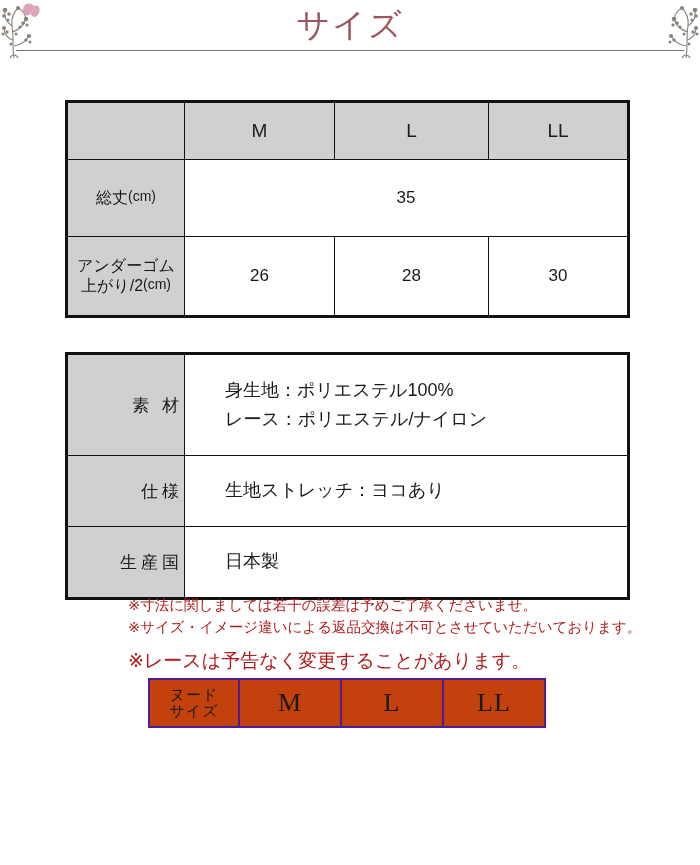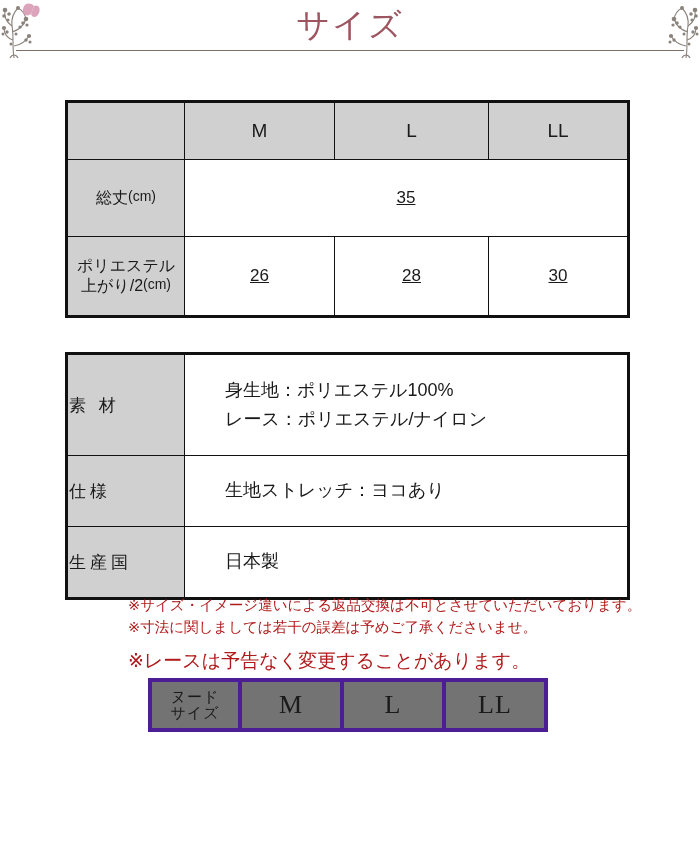--- a/index.html
+++ b/index.html
@@ -82,27 +82,27 @@
   .tbl-main .lbl {
     font-size: 16px;
     line-height: 1.25;
     padding: 0 4px;
   }
   .unit {
     font-size: 14px;
     vertical-align: 2px;
     letter-spacing: 0;
   }
-  .big-val { font-size: 19px; text-decoration: underline; }
+  .big-val { font-size: 19px; }
 
   
   .tbl-spec { top: 352px; }
   .tbl-spec td { font-size: 18px; }
   .tbl-spec .lbl {
-    text-align: left;
+    text-align: right;
     font-size: 17px;
     letter-spacing: 4px;
   }
   .tbl-spec .val {
     text-align: left;
     padding: 4px 0 4px 40px;
     line-height: 1.62;
   }
   .tbl-spec .sr-material td { height: 92px; }
   .tbl-spec .sr-feature td { height: 62px; }
@@ -130,26 +130,26 @@
   
   .tbl-nude {
     position: absolute;
     left: 148px;
     top: 678px;
     width: 396px;
     border: 2px solid #111111;
     font-family: "Liberation Serif", "DejaVu Serif", serif;
   }
   .tbl-nude td {
-    border: 4px solid #4c1d95;
+    border: 2px solid #4c1d95;
     text-align: center;
     vertical-align: middle;
     font-size: 19px;
     height: 38px;
-    background: #737373;
+    background: #c2410c;
   }
   .tbl-nude .nude-hdr td { height: 44px; }
   .tbl-nude .sz {
     font-size: 26px;
     letter-spacing: 1px;
   }
   .tbl-nude .corner {
     font-size: 15px;
     line-height: 1.1;
     letter-spacing: 1px;
@@ -253,21 +253,21 @@
       <td class="shade">LL</td>
     </tr>
     <tr class="r1">
       <td class="shade lbl">
         <span>総丈</span><span class="unit">(cm)</span>
       </td>
       <td class="big-val" colspan="3">35</td>
     </tr>
     <tr class="r2">
       <td class="shade lbl">
-        <span>ポリエステル</span><br>
+        <span>アンダーゴム</span><br>
         <span>上がり/2</span><span class="unit">(cm)</span>
       </td>
       <td class="big-val">26</td>
       <td class="big-val">28</td>
       <td class="big-val">30</td>
     </tr>
   </tbody>
 </table>
 
 <table class="tbl-spec">
@@ -288,22 +288,22 @@
       <td class="val">生地ストレッチ：ヨコあり</td>
     </tr>
     <tr class="sr-origin">
       <td class="shade lbl">生産国</td>
       <td class="val">日本製</td>
     </tr>
   </tbody>
 </table>
 
 <div class="notes">
+  <div class="note-sm">※寸法に関しましては若干の誤差は予めご了承くださいませ。</div>
   <div class="note-sm">※サイズ・イメージ違いによる返品交換は不可とさせていただいております。</div>
-  <div class="note-sm">※寸法に関しましては若干の誤差は予めご了承くださいませ。</div>
   <div class="note-lg">※レースは予告なく変更することがあります。</div>
 </div>
 
 <table class="tbl-nude">
   <colgroup>
     <col style="width:90px">
       <col style="width:102px">
       <col style="width:102px">
       <col style="width:102px">
   </colgroup>

